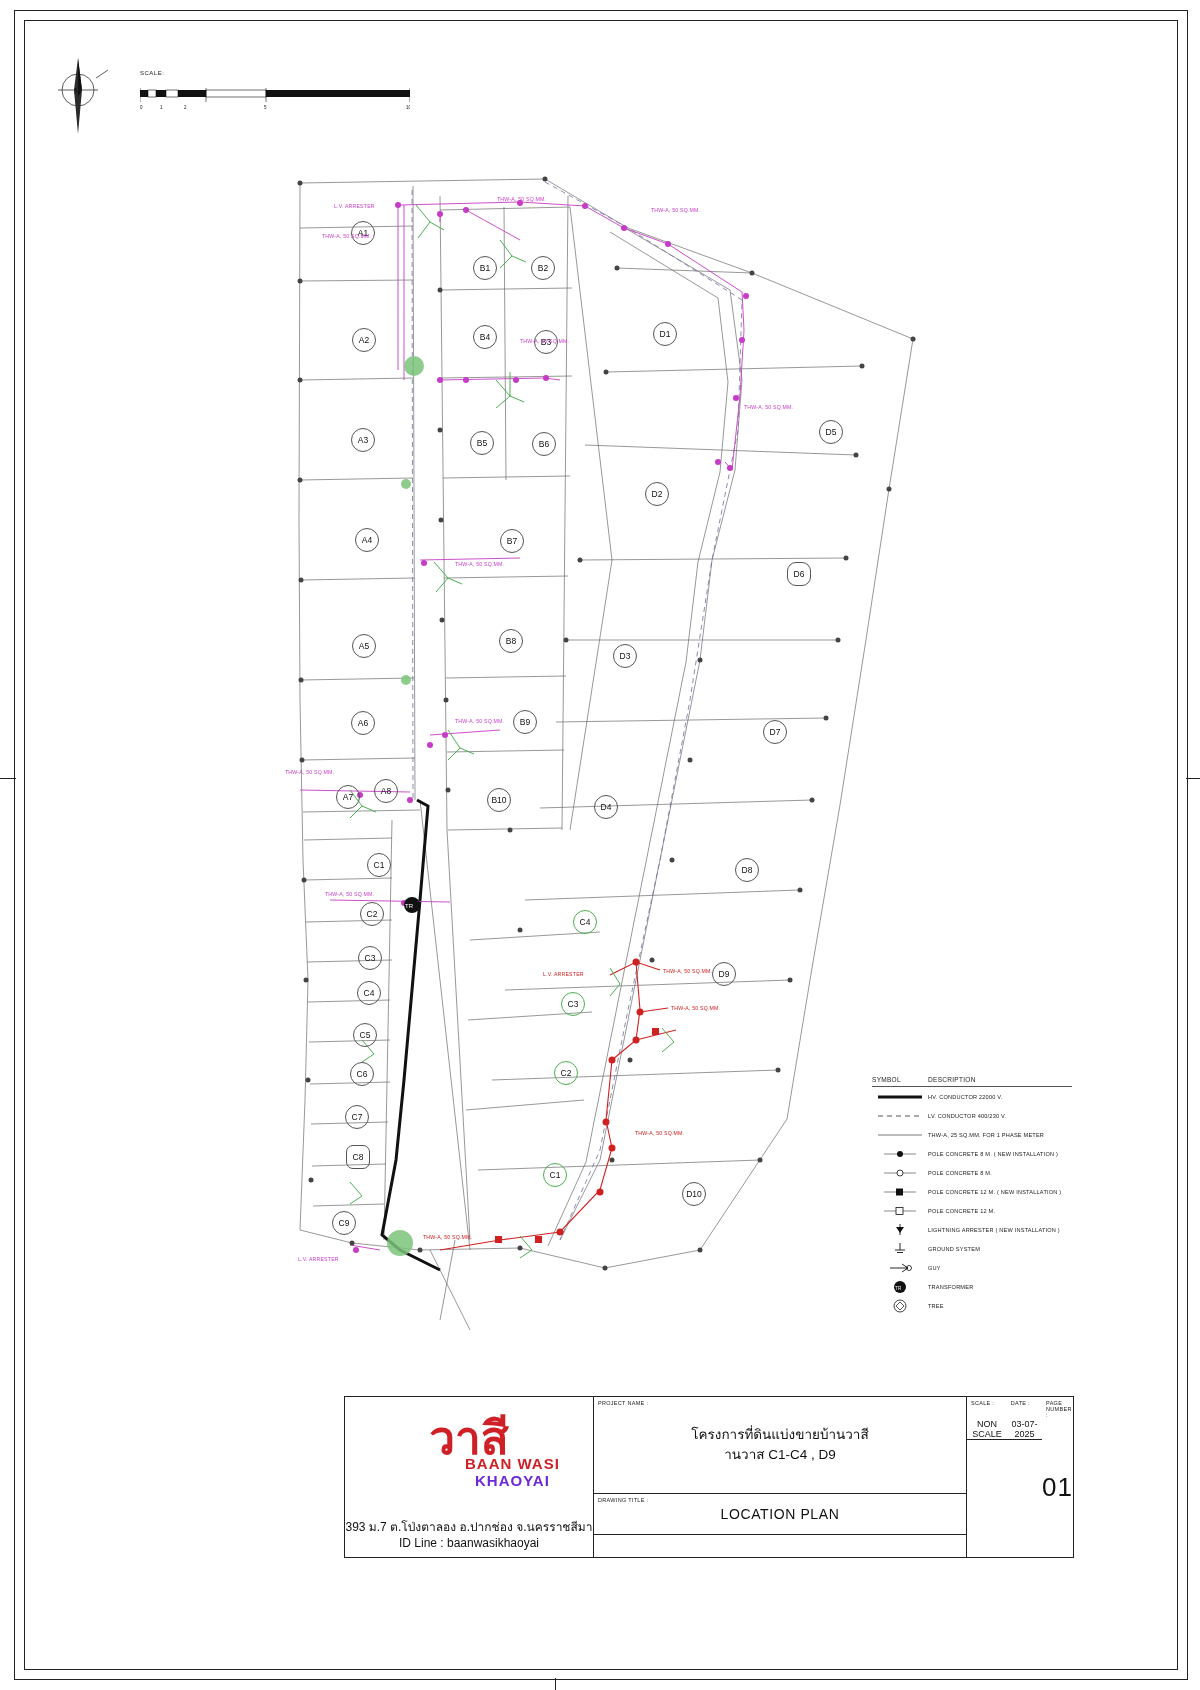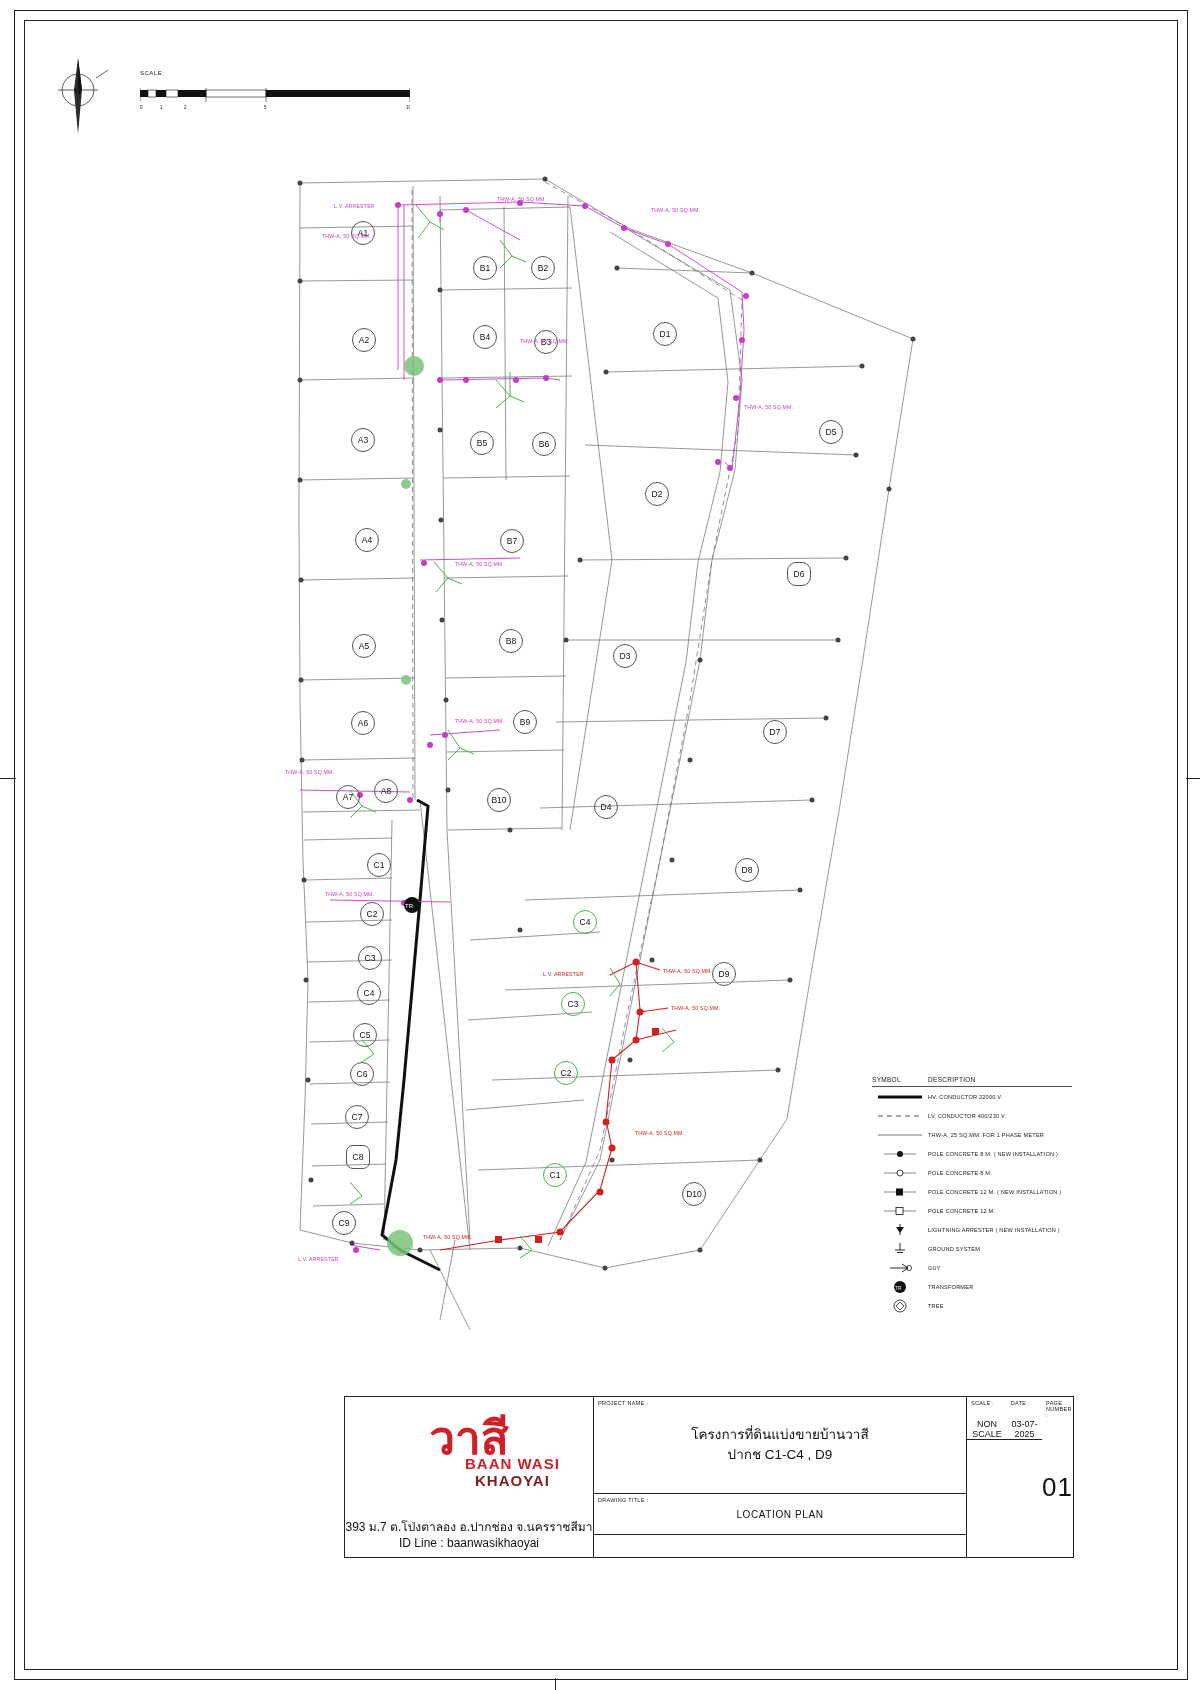--- a/index.html
+++ b/index.html
@@ -22,21 +22,21 @@
   .tb-logo{width:248px;border-right:1px solid #222;position:relative;}
   .tb-mid{width:372px;border-right:1px solid #222;display:flex;flex-direction:column;}
   .tb-right{width:106px;display:flex;flex-direction:row;}
   .tb-cell{border-bottom:1px solid #222;position:relative;}
   .tb-cap{position:absolute;left:4px;top:3px;font-size:5.5px;color:#222;letter-spacing:.3px;}
   .tb-val{display:flex;align-items:center;justify-content:center;height:100%;text-align:center;}
   .logo-text{position:absolute;left:0;top:0;width:100%;height:100%;}
   .brand-glyph{font-family:"DejaVu Sans",sans-serif;color:#cf2027;font-weight:bold;}
   .addr{position:absolute;left:0;bottom:6px;width:100%;text-align:center;font-size:12px;color:#111;line-height:1.35;}
   .proj-name{font-size:13.5px;color:#111;line-height:1.5;text-align:center;}
-  .draw-title{font-size:10px;color:#111;letter-spacing:.6px;}
+  .draw-title{font-size:14px;color:#111;letter-spacing:.6px;}
   .scale-val{font-size:9px;color:#111;}
   .date-val{font-size:9px;color:#111;}
   .page-val{font-size:26px;color:#111;letter-spacing:1px;}
   .lotlabel{position:absolute;font-size:8.5px;color:#111;width:22px;height:22px;border-radius:50%;border:1px solid #555;display:flex;align-items:center;justify-content:center;background:transparent;}
   .lotlabel.green{border-color:#4caf50;color:#111;}
   .note{position:absolute;font-size:5.2px;color:#c63cc6;white-space:nowrap;letter-spacing:.2px;}
   .note.red{color:#d02020;}
 </style>
 </head>
 <body>
@@ -475,35 +475,35 @@
   </div>
 
   <div class="titleblock">
     <div class="tb-logo">
       <div class="logo-text">
         <div style="position:absolute;left:14px;top:18px;width:220px;text-align:center;">
           <span class="brand-glyph" style="font-size:46px;line-height:1;">วาสี</span>
         </div>
         <div style="position:absolute;left:120px;top:58px;text-align:center;">
           <div style="font-size:15px;font-weight:bold;color:#cf2027;letter-spacing:1px;">BAAN WASI</div>
-          <div style="font-size:15px;font-weight:bold;color:#7f1d1d;letter-spacing:1px;">KHAOYAI</div>
+          <div style="font-size:15px;font-weight:bold;color:#6d28d9;letter-spacing:1px;">KHAOYAI</div>
         </div>
       </div>
       <div class="addr">
         <div>393 ม.7 ต.โป่งตาลอง อ.ปากช่อง จ.นครราชสีมา</div>
         <div>ID Line : baanwasikhaoyai</div>
       </div>
     </div>
 
     <div class="tb-mid">
       <div class="tb-cell" style="height:96px;">
         <span class="tb-cap">PROJECT  NAME :</span>
         <div class="tb-val" style="flex-direction:column;">
           <div class="proj-name">โครงการที่ดินแบ่งขายบ้านวาสี</div>
-          <div class="proj-name">ปากช C1-C4 , D9</div>
+          <div class="proj-name">านวาส C1-C4 , D9</div>
         </div>
       </div>
       <div class="tb-cell" style="height:40px;border-bottom:1px solid #222;">
         <span class="tb-cap">DRAWING TITLE :</span>
         <div class="tb-val">
             <span class="draw-title">LOCATION PLAN</span>
           </div>
       </div>
       <div style="flex:1;"></div>
     </div>

